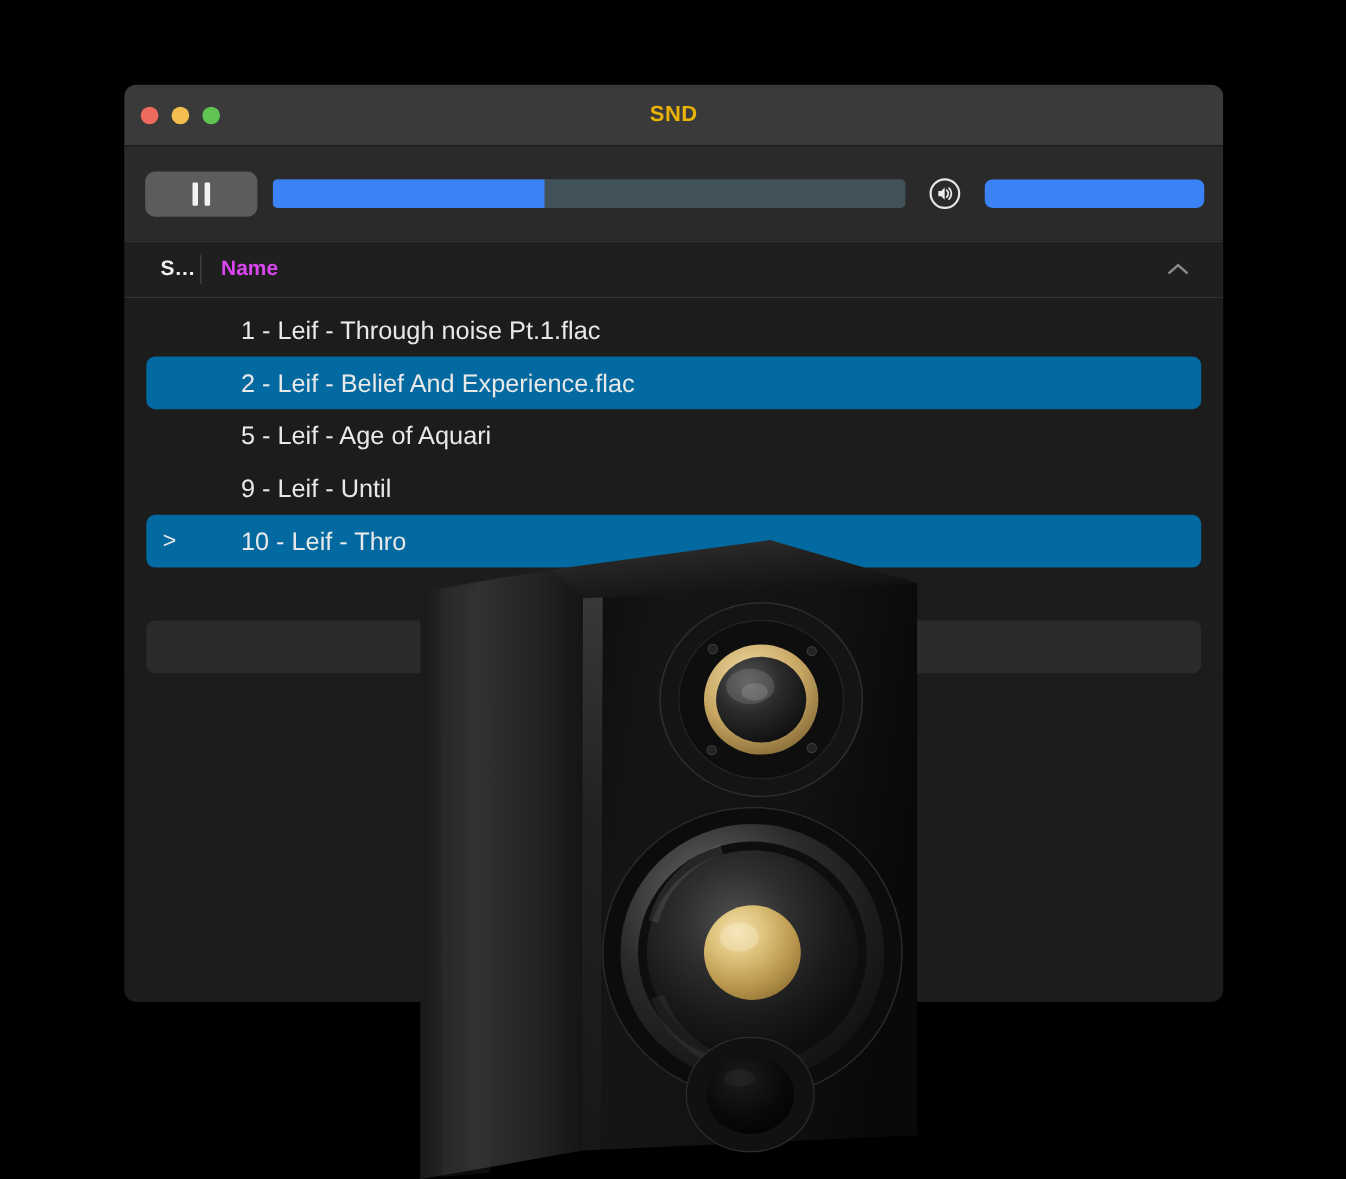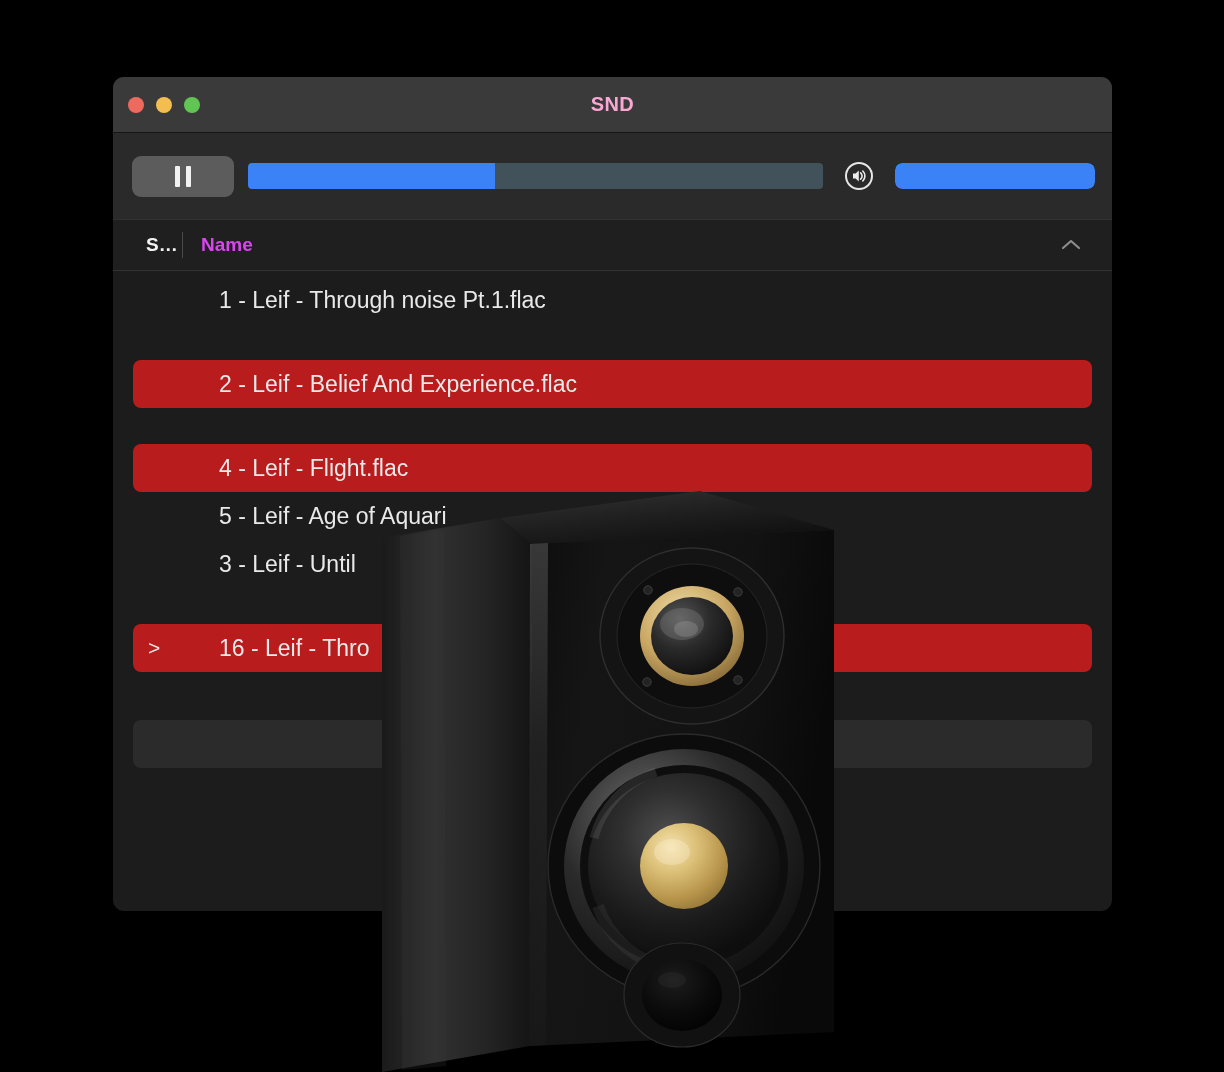--- a/index.html
+++ b/index.html
@@ -50,21 +50,21 @@
   }
   .tl-close  { background: #ed6a5e; }
   .tl-min    { background: #f4bd4f; }
   .tl-max    { background: #61c554; }
   #window-title {
     position: absolute;
     left: 0; right: 0;
     text-align: center;
     font-size: 20px;
     font-weight: bold;
-    color: #f9a8d4;
+    color: #eab308;
     letter-spacing: 0.4px;
     pointer-events: none;
   }
 
   
   #toolbar {
     height: 86px;
     background: #2a2a2a;
     display: flex;
     align-items: center;
@@ -185,21 +185,21 @@
   }
   .track-row {
     position: relative;
     height: 48px;
     margin: 0 20px;
     border-radius: 8px;
     display: flex;
     align-items: center;
     cursor: pointer;
   }
-  .track-row.zebra { background: #b91c1c; margin-top: 36px; }
+  .track-row.zebra { background: #0369a1; }
   .row-status {
     width: 49px;
     padding-left: 15px;
     box-sizing: border-box;
     font-size: 21px;
     color: #e8e8e8;
     flex: 0 0 auto;
   }
   .row-name {
     padding-left: 37px;
@@ -272,35 +272,31 @@
 
   <div id="track-list">
       <div class="track-row">
         <div class="row-status"></div>
         <div class="row-name">1 - Leif - Through noise Pt.1.flac</div>
       </div>
       <div class="track-row zebra">
         <div class="row-status"></div>
         <div class="row-name">2 - Leif - Belief And Experience.flac</div>
       </div>
-      <div class="track-row zebra">
-        <div class="row-status"></div>
-        <div class="row-name">4 - Leif - Flight.flac</div>
-      </div>
       <div class="track-row">
         <div class="row-status"></div>
         <div class="row-name">5 - Leif - Age of Aquari</div>
       </div>
       <div class="track-row">
         <div class="row-status"></div>
-        <div class="row-name">3 - Leif - Until</div>
+        <div class="row-name">9 - Leif - Until</div>
       </div>
       <div class="track-row zebra">
         <div class="row-status">&gt;</div>
-        <div class="row-name">16 - Leif - Thro</div>
+        <div class="row-name">10 - Leif - Thro</div>
       </div>
       <div class="filler-row"></div>
       <div class="filler-row zebra"></div>
     </div>
 
 </div>
 
 <div id="speaker-photo">
   <svg width="452" height="586" viewBox="0 0 452 586">
     <defs>

